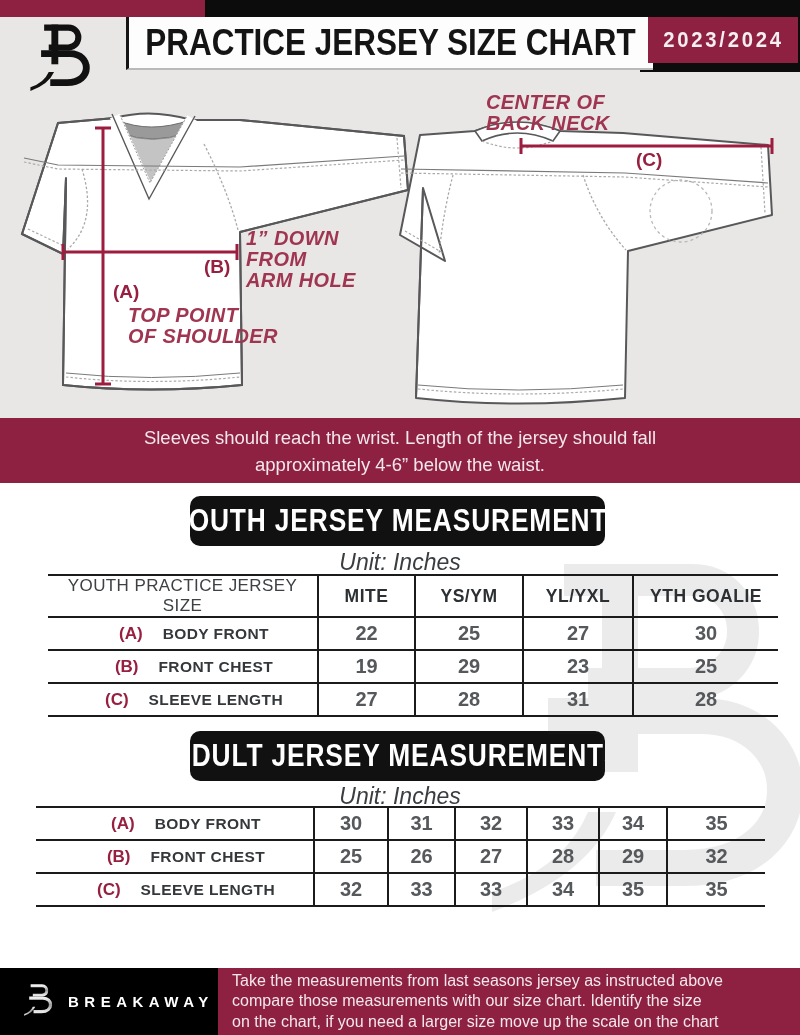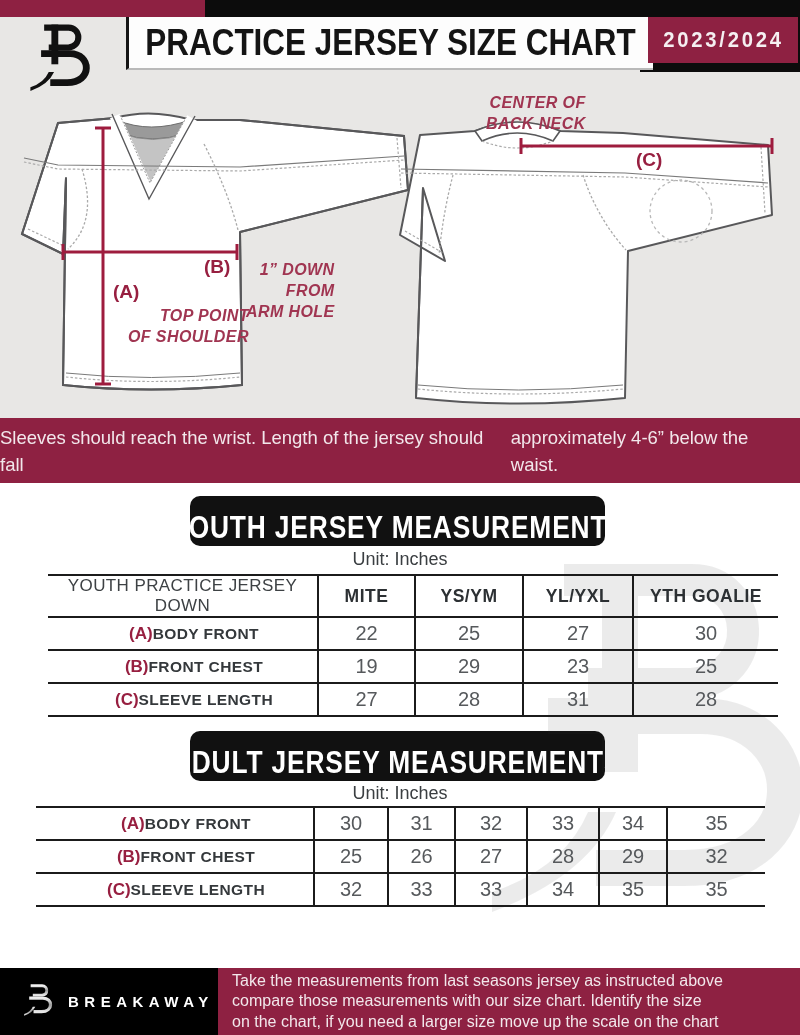--- a/index.html
+++ b/index.html
@@ -17,46 +17,46 @@
              display:flex;align-items:center;justify-content:center;}
   .title-box span{font-size:37px;font-weight:700;color:#141414;letter-spacing:0;}
   .year-box{left:648px;top:17px;width:150px;height:46px;background:#8e2142;
             display:flex;align-items:center;justify-content:center;}
   .year-box span{font-size:22px;font-weight:700;color:#f5eff1;letter-spacing:3px;}
   .cx{display:inline-block;transform:scaleX(.85);transform-origin:50% 50%;white-space:nowrap;}
   .cx92{display:inline-block;transform:scaleX(.92);transform-origin:50% 50%;white-space:nowrap;}
 
   
   .anno{position:absolute;color:#a03551;font-style:italic;font-weight:600;
-        font-size:16px;line-height:21px;letter-spacing:.4px;text-align:right;}
+        font-size:20px;line-height:21px;letter-spacing:.4px;}
   .letter{position:absolute;color:#971f40;font-weight:800;font-size:19px;font-style:normal;}
 
   
   .notice{left:0;top:418px;width:800px;height:65px;background:#8e2142;color:#f2e7eb;
-          display:flex;flex-direction:row;align-items:center;justify-content:center;
+          display:flex;flex-direction:column;align-items:center;justify-content:center;
           font-size:18.5px;line-height:27px;}
 
   
   .white-sec{left:0;top:483px;width:800px;height:552px;background:#ffffff;}
   .banner{width:415px;height:50px;background:#111111;border-radius:10px;
-          display:flex;align-items:flex-end;justify-content:center;}
+          display:flex;align-items:center;justify-content:center;}
   .banner span{color:#ffffff;font-size:31px;font-weight:700;letter-spacing:1px;}
-  .unit{width:800px;text-align:center;font-size:18px;color:#3a3e41;font-weight:500;}
+  .unit{width:800px;text-align:center;font-style:italic;font-size:23px;color:#3a3e41;font-weight:500;}
 
   
   table.meas{position:absolute;border-collapse:collapse;table-layout:fixed;z-index:2;}
   table.meas td{border-top:2px solid #1b1b1b;border-bottom:2px solid #1b1b1b;
                 border-left:2px solid #1b1b1b;padding:0;text-align:center;vertical-align:middle;}
   table.meas td:first-child{border-left:none;}
   td.hfirst{font-size:17px;color:#3d4144;letter-spacing:.4px;font-weight:400;height:33px;}
   td.hsize{font-size:17.5px;font-weight:700;color:#2c3033;letter-spacing:.5px;height:33px;}
   td.rlab{text-align:left;height:31px;}
   td.rlab .rletter{color:#971f40;font-weight:800;font-size:17px;padding-left:23px;}
-  td.rlab .rtext{color:#34383b;font-weight:600;font-size:15.5px;letter-spacing:.4px;padding-left:0;}
-  td.val{font-size:20px;color:#56595c;font-weight:400;height:31px;}
+  td.rlab .rtext{color:#34383b;font-weight:600;font-size:15.5px;letter-spacing:.4px;padding-left:20px;}
+  td.val{font-size:20px;color:#56595c;font-weight:700;height:31px;}
 
   
   .foot-black{left:0;top:968px;width:218px;height:67px;background:#000000;
               display:flex;align-items:center;}
   .brand{color:#ffffff;font-size:15px;font-weight:700;letter-spacing:5.5px;margin-left:10px;}
   .foot-maroon{left:218px;top:968px;width:582px;height:67px;background:#8e2142;color:#f2e7eb;
                font-size:16px;line-height:20.5px;display:flex;flex-direction:column;
                justify-content:center;padding-left:14px;box-sizing:border-box;}
 
   .wmark{left:468px;top:540px;width:400px;height:440px;opacity:.09;z-index:1;}
@@ -151,21 +151,21 @@
         <path d="M772 48 V64"></path>
     </g>
   </svg>
 
   <div class="letter" style="left:113px;top:281px">(A)</div>
   <div class="anno" style="left:128px;top:305px">
     <div>TOP POINT</div>
     <div>OF SHOULDER</div>
   </div>
   <div class="letter" style="left:204px;top:256px">(B)</div>
-  <div class="anno" style="left:246px;top:259px">
+  <div class="anno" style="left:246px;top:228px">
     <div>1” DOWN</div>
     <div>FROM</div>
     <div>ARM HOLE</div>
   </div>
   <div class="letter" style="left:636px;top:149px">(C)</div>
   <div class="anno" style="left:486px;top:92px">
     <div>CENTER OF</div>
     <div>BACK NECK</div>
   </div>
 
@@ -191,21 +191,21 @@
   <table class="meas" style="left:48px;top:574px;width:730px">
     <colgroup>
         <col style="width:270px">
         <col style="width:97px">
         <col style="width:108px">
               <col style="width:110px">
         <col style="width:145px">
       </colgroup>
     <tbody>
         <tr>
-      <td class="hfirst">YOUTH PRACTICE JERSEY DOWN</td>
+      <td class="hfirst">YOUTH PRACTICE JERSEY SIZE</td>
       <td class="hsize">MITE</td>
       <td class="hsize">YS/YM</td>
       <td class="hsize">YL/YXL</td>
       <td class="hsize">YTH GOALIE</td>
     </tr>
     <tr>
       <td class="rlab"><span class="rletter">(A)</span><span class="rtext">BODY FRONT</span></td>
       <td class="val">22</td>
       <td class="val">25</td>
       <td class="val">27</td>

